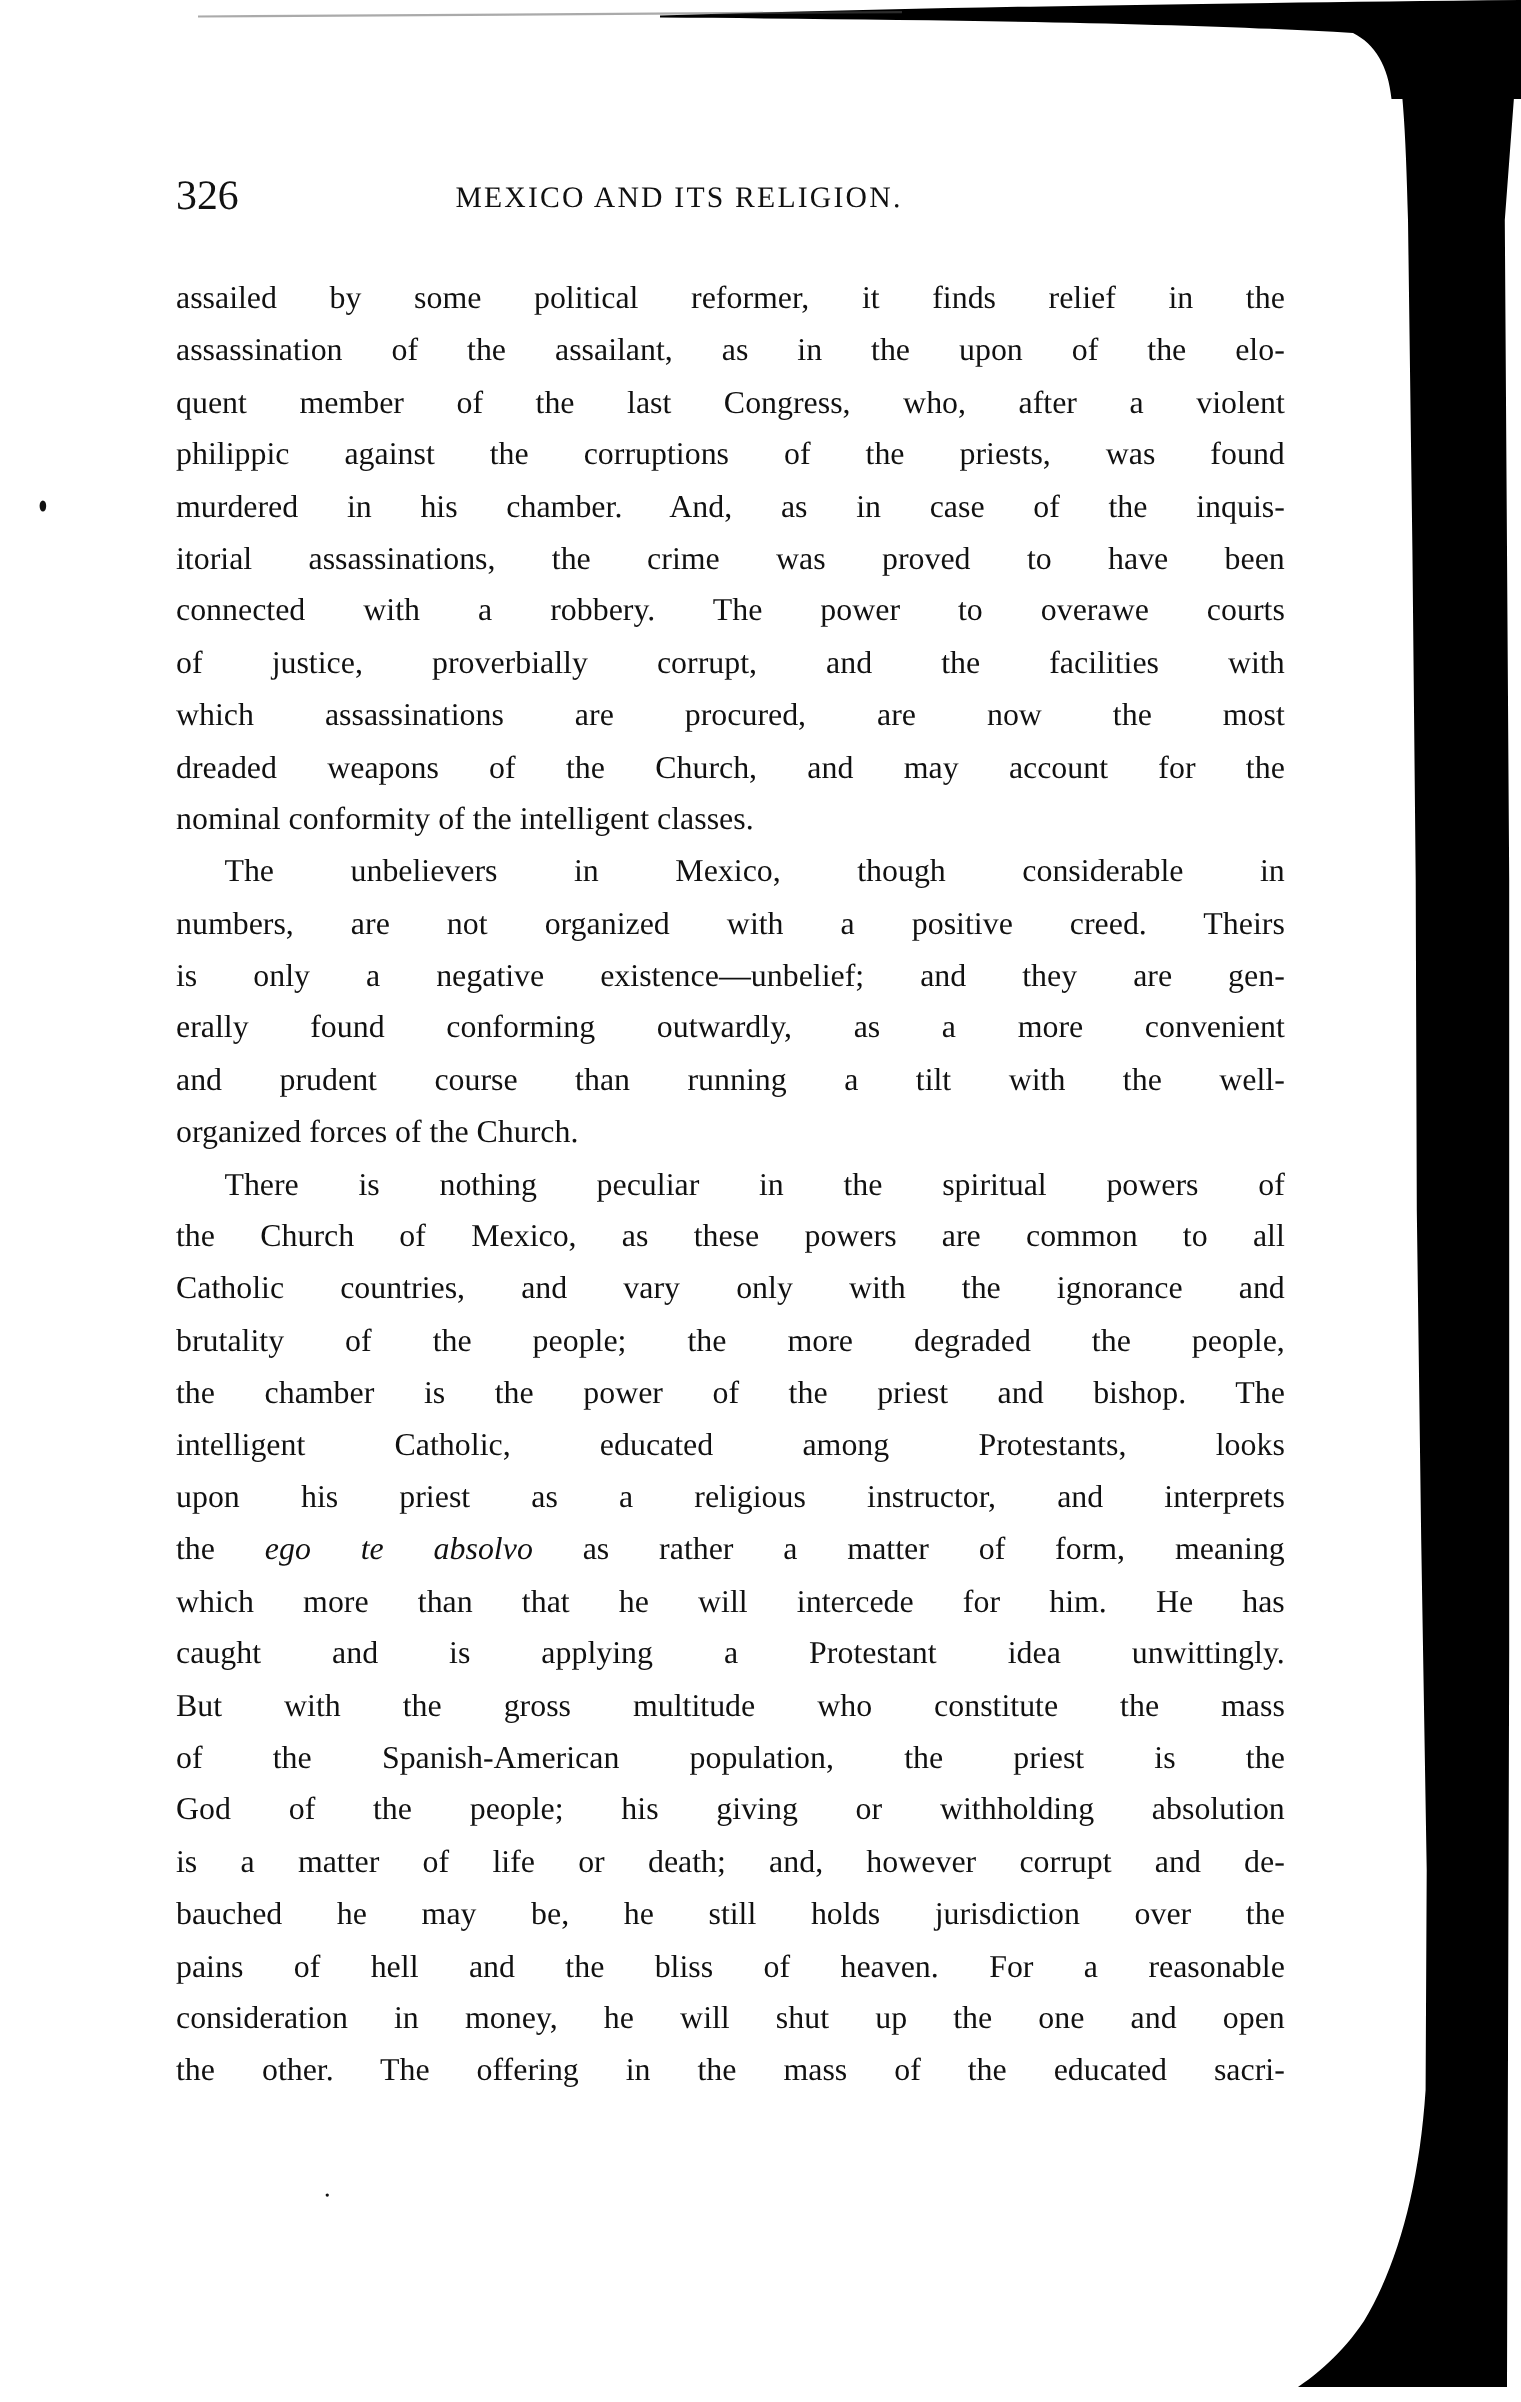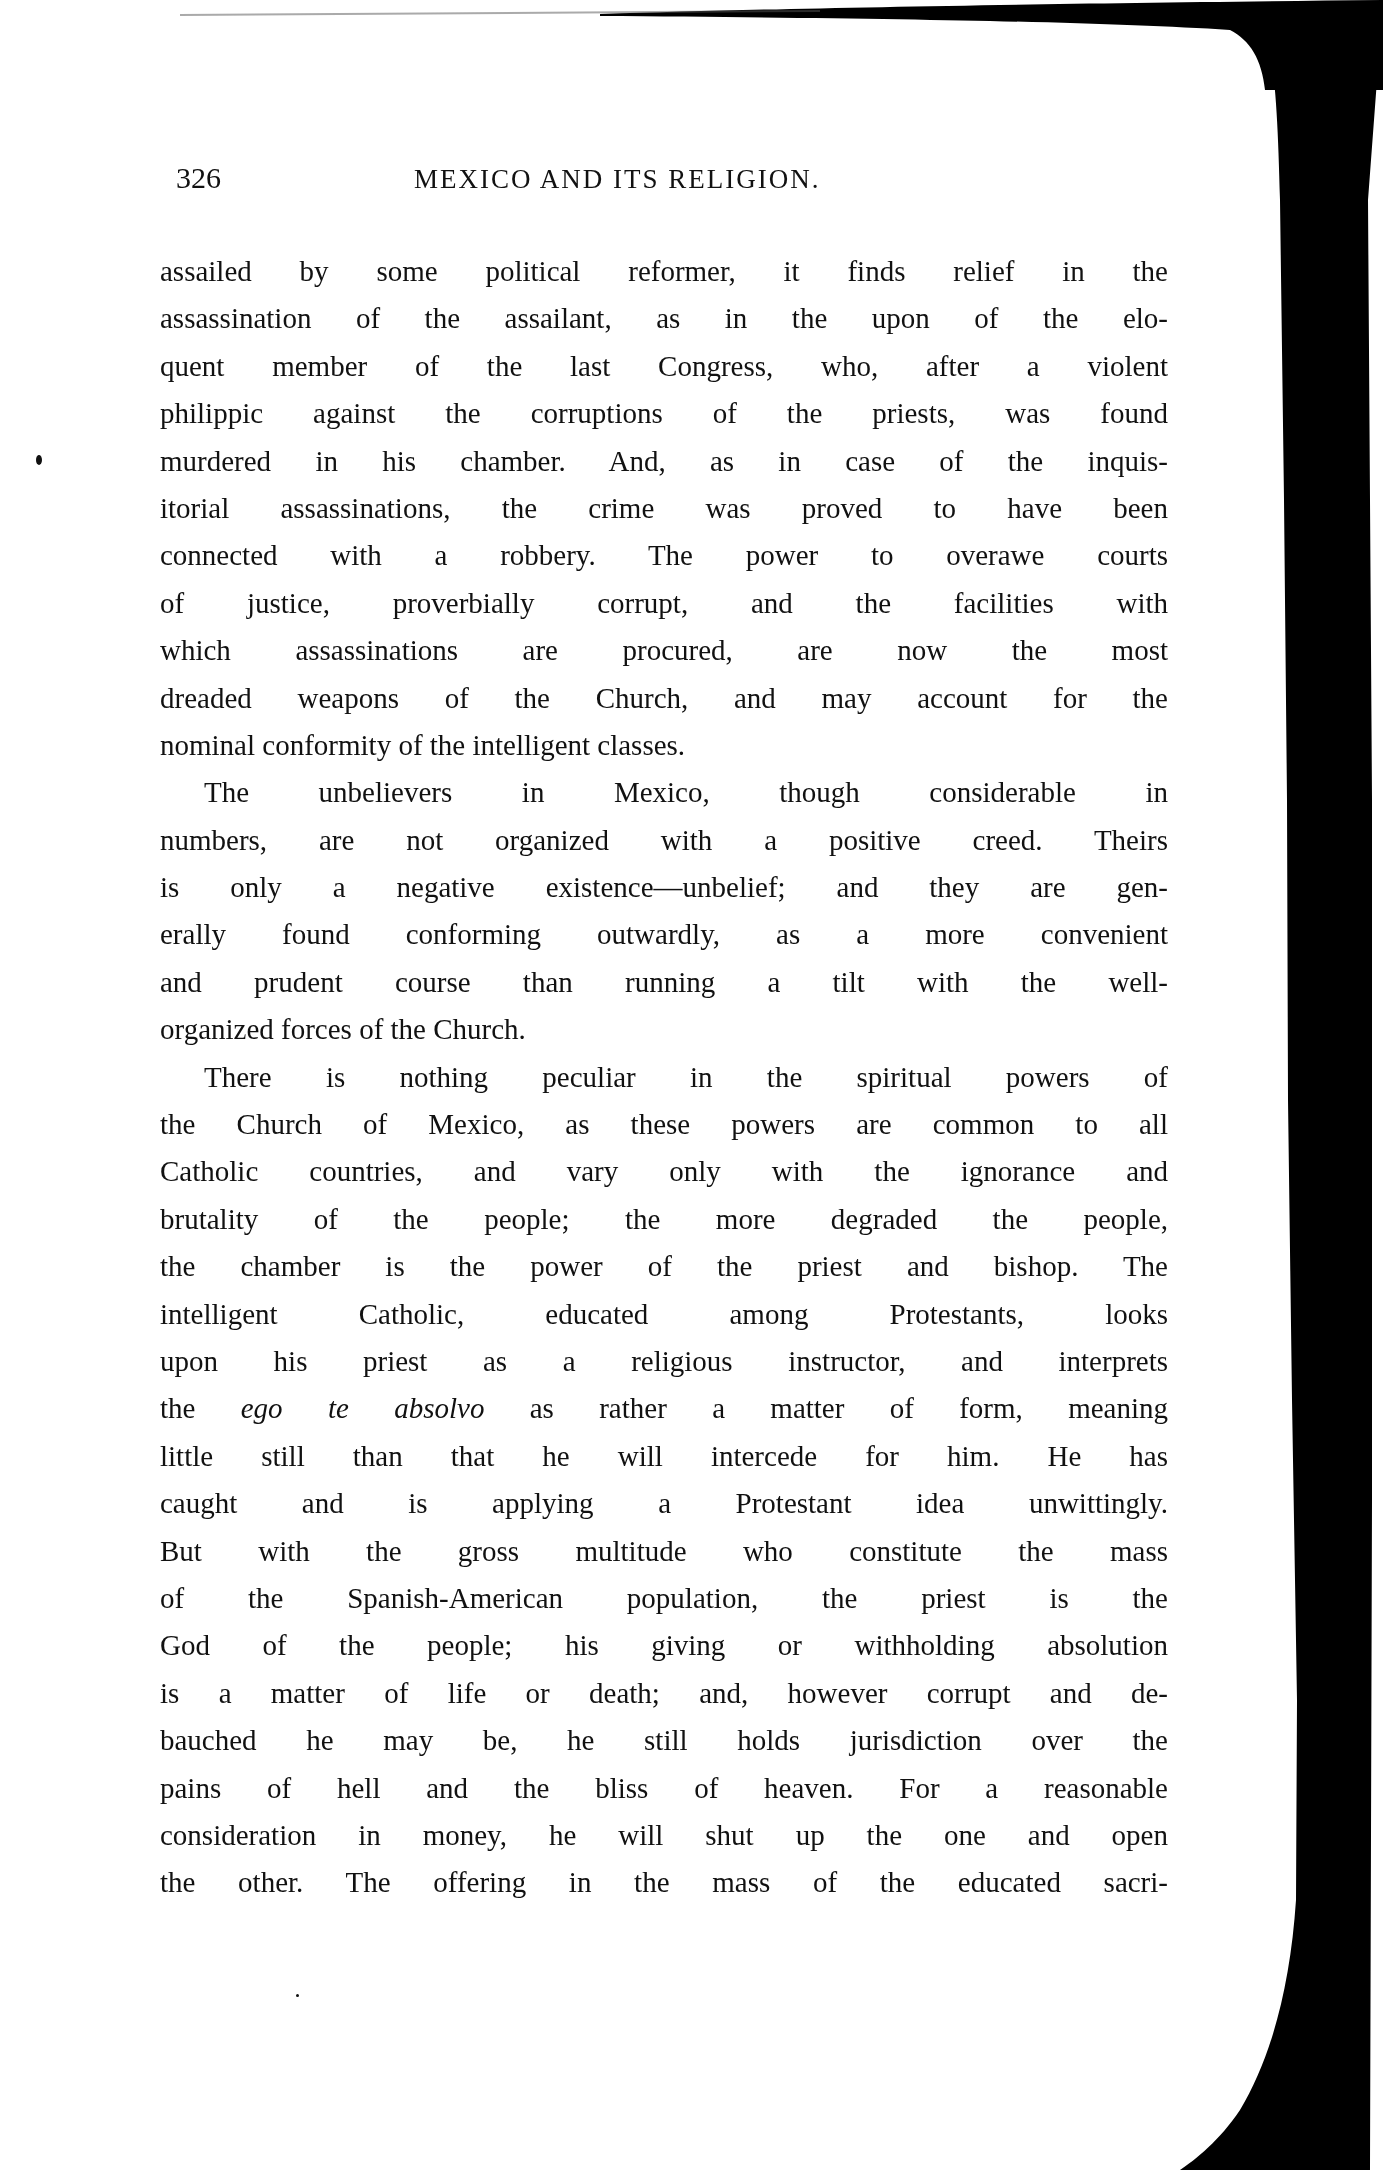--- a/index.html
+++ b/index.html
@@ -10,21 +10,21 @@
   .edge-top {
     position: absolute; left: 0; top: 0; width: 1383px; height: 90px;
   }
   .edge-right {
     position: absolute; left: 0; top: 0; width: 1383px; height: 2184px;
   }
   .header {
     position: absolute; left: 160px; top: 148px; width: 1010px; height: 60px;
   }
   .page-number {
-    position: absolute; left: 0; top: 0; font-size: 30px; line-height: 60px; margin-left: 16px;
+    position: absolute; left: 0; top: 0; font-size: 38px; line-height: 60px;
   }
   .running-title {
     position: absolute; left: 254px; top: 0; font-size: 27px; letter-spacing: 2px; line-height: 62px;
   }
   .body-text {
     position: absolute; left: 160px; top: 248px; width: 1008px;
   }
   .line {
     display: block; height: 47.4px; line-height: 47.4px; font-size: 29px;
     white-space: nowrap; text-align: justify; text-align-last: justify;
@@ -76,21 +76,21 @@
       </div>
       <div>
         <span class="line indent">There is nothing peculiar in the spiritual powers of</span>
         <span class="line">the Church of Mexico, as these powers are common to all</span>
         <span class="line">Catholic countries, and vary only with the ignorance and</span>
         <span class="line">brutality of the people; the more degraded the people,</span>
         <span class="line">the chamber is the power of the priest and bishop.  The</span>
         <span class="line">intelligent Catholic, educated among Protestants, looks</span>
         <span class="line">upon his priest as a religious instructor, and interprets</span>
         <span class="line">the <em>ego te absolvo</em> as rather a matter of form, meaning</span>
-        <span class="line">little still than that he will intercede for him.  He has</span>
+        <span class="line">which more than that he will intercede for him.  He has</span>
         <span class="line">caught and is applying a Protestant idea unwittingly.</span>
         <span class="line">But with the gross multitude who constitute the mass</span>
         <span class="line">of the Spanish-American population, the priest is the</span>
         <span class="line">God of the people; his giving or withholding absolution</span>
         <span class="line">is a matter of life or death; and, however corrupt and de-</span>
         <span class="line">bauched he may be, he still holds jurisdiction over the</span>
         <span class="line">pains of hell and the bliss of heaven.  For a reasonable</span>
         <span class="line">consideration in money, he will shut up the one and open</span>
         <span class="line">the other.  The offering in the mass of the educated sacri-</span>
       </div>

